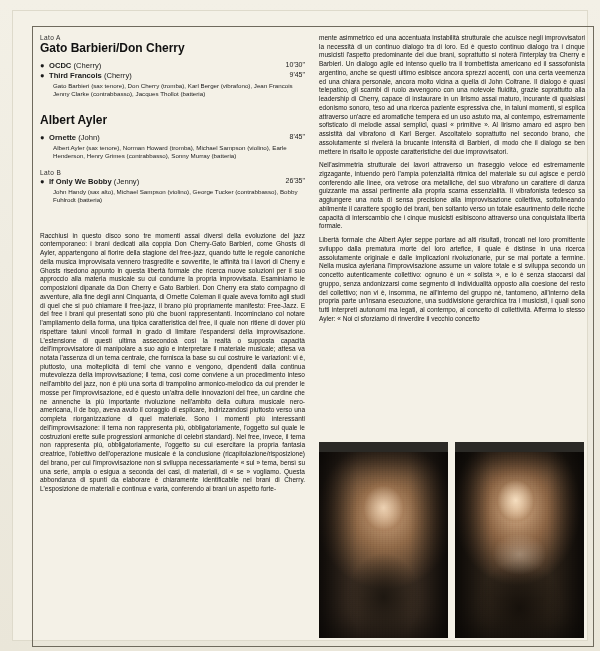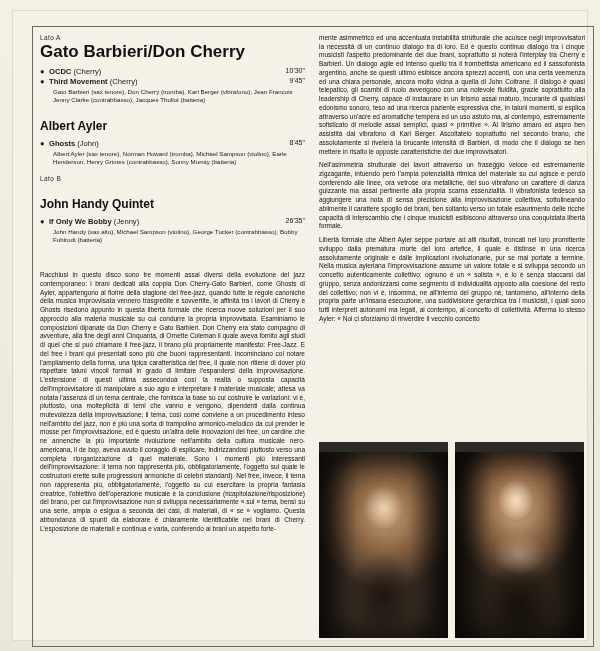--- a/index.html
+++ b/index.html
@@ -37,21 +37,21 @@
   }
   .col{width:265px;position:relative;}
   .col.right{width:266px;}
 
   
   .side-label{
     font-size:6.5px;letter-spacing:.4px;color:#2a2a2a;
     margin:0 0 1px 0;
   }
   .artist-head{
-    font-size:17px;font-weight:bold;color:#111;
+    font-size:12px;font-weight:bold;color:#111;
     margin:0 0 5px 0;line-height:1.15;
   }
   .artist-head.small{font-size:12px;margin-top:16px;}
   .track{
     display:flex;align-items:flex-start;
     font-size:7.6px;font-weight:bold;
     margin:0 0 1px 0;
   }
   .bullet{
     width:9px;flex:0 0 9px;text-align:left;
@@ -156,42 +156,41 @@
         <div class="artist-head">Gato Barbieri/Don Cherry</div>
 
         <div class="track">
           <span class="bullet">●</span>
           <span class="tname"><span>OCDC</span> <span class="comp">(Cherry)</span></span>
           <span class="ttime">10'30"</span>
         </div>
 
         <div class="track">
           <span class="bullet">●</span>
-          <span class="tname"><span>Third Movement</span> <span class="comp">(Cherry)</span></span>
+          <span class="tname"><span>Third Francois</span> <span class="comp">(Cherry)</span></span>
           <span class="ttime">9'45"</span>
         </div>
 
         <div class="credits">Gato Barbieri (sax tenore), Don Cherry (tromba), Karl Berger (vibrafono), Jean Francois Jenny Clarke (contrabbasso), Jacques Thollot (batteria)</div>
       </div>
 
       <div class="block">
         <div class="artist-head small">Albert Ayler</div>
 
         <div class="track">
           <span class="bullet">●</span>
-          <span class="tname"><span>Ghosts</span> <span class="comp">(John)</span></span>
+          <span class="tname"><span>Ornette</span> <span class="comp">(John)</span></span>
           <span class="ttime">8'45"</span>
         </div>
 
         <div class="credits">Albert Ayler (sax tenore), Norman Howard (tromba), Michael Sampson (violino), Earle Henderson, Henry Grimes (contrabbasso), Sonny Murray (batteria)</div>
       </div>
 
       <div class="block">
         <div class="side-label">Lato B</div>
-        <div class="artist-head small">John Handy Quintet</div>
 
         <div class="track">
           <span class="bullet">●</span>
           <span class="tname"><span>If Only We Bobby</span> <span class="comp">(Jenny)</span></span>
           <span class="ttime">26'35"</span>
         </div>
 
         <div class="credits">John Handy (sax alto), Michael Sampson (violino), George Tucker (contrabbasso), Bobby Fuhlrodt (batteria)</div>
       </div>
 

